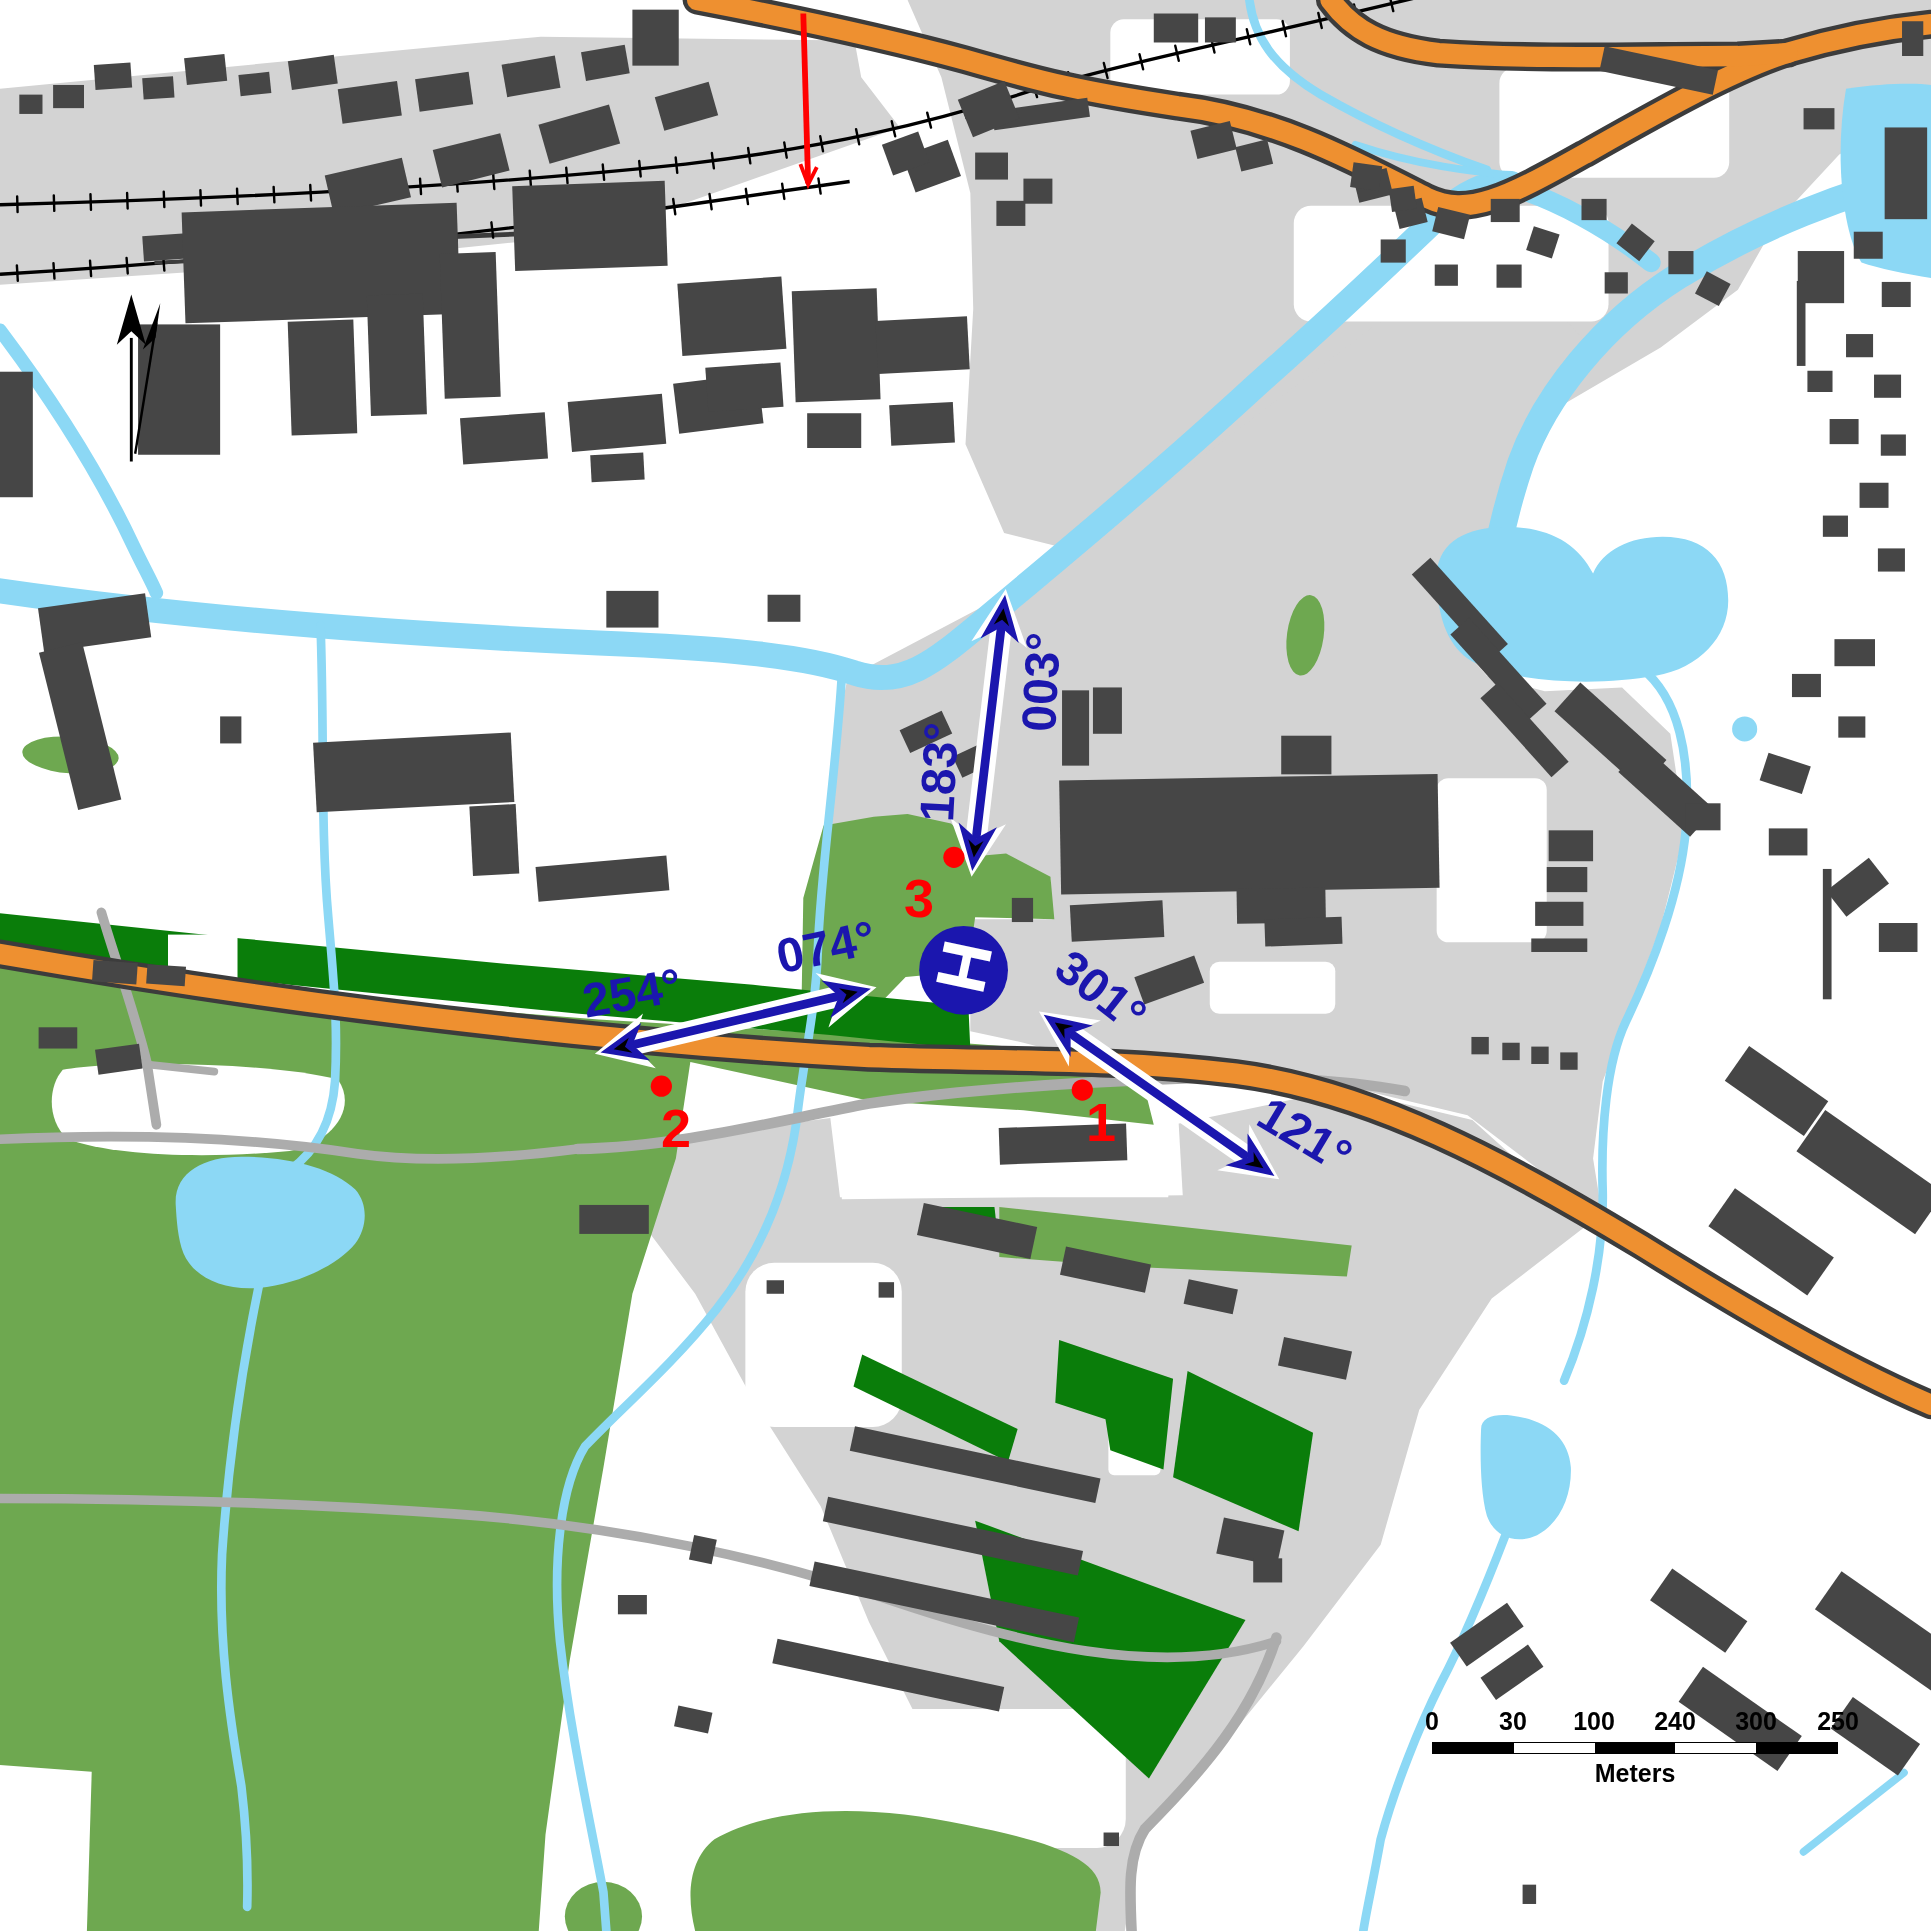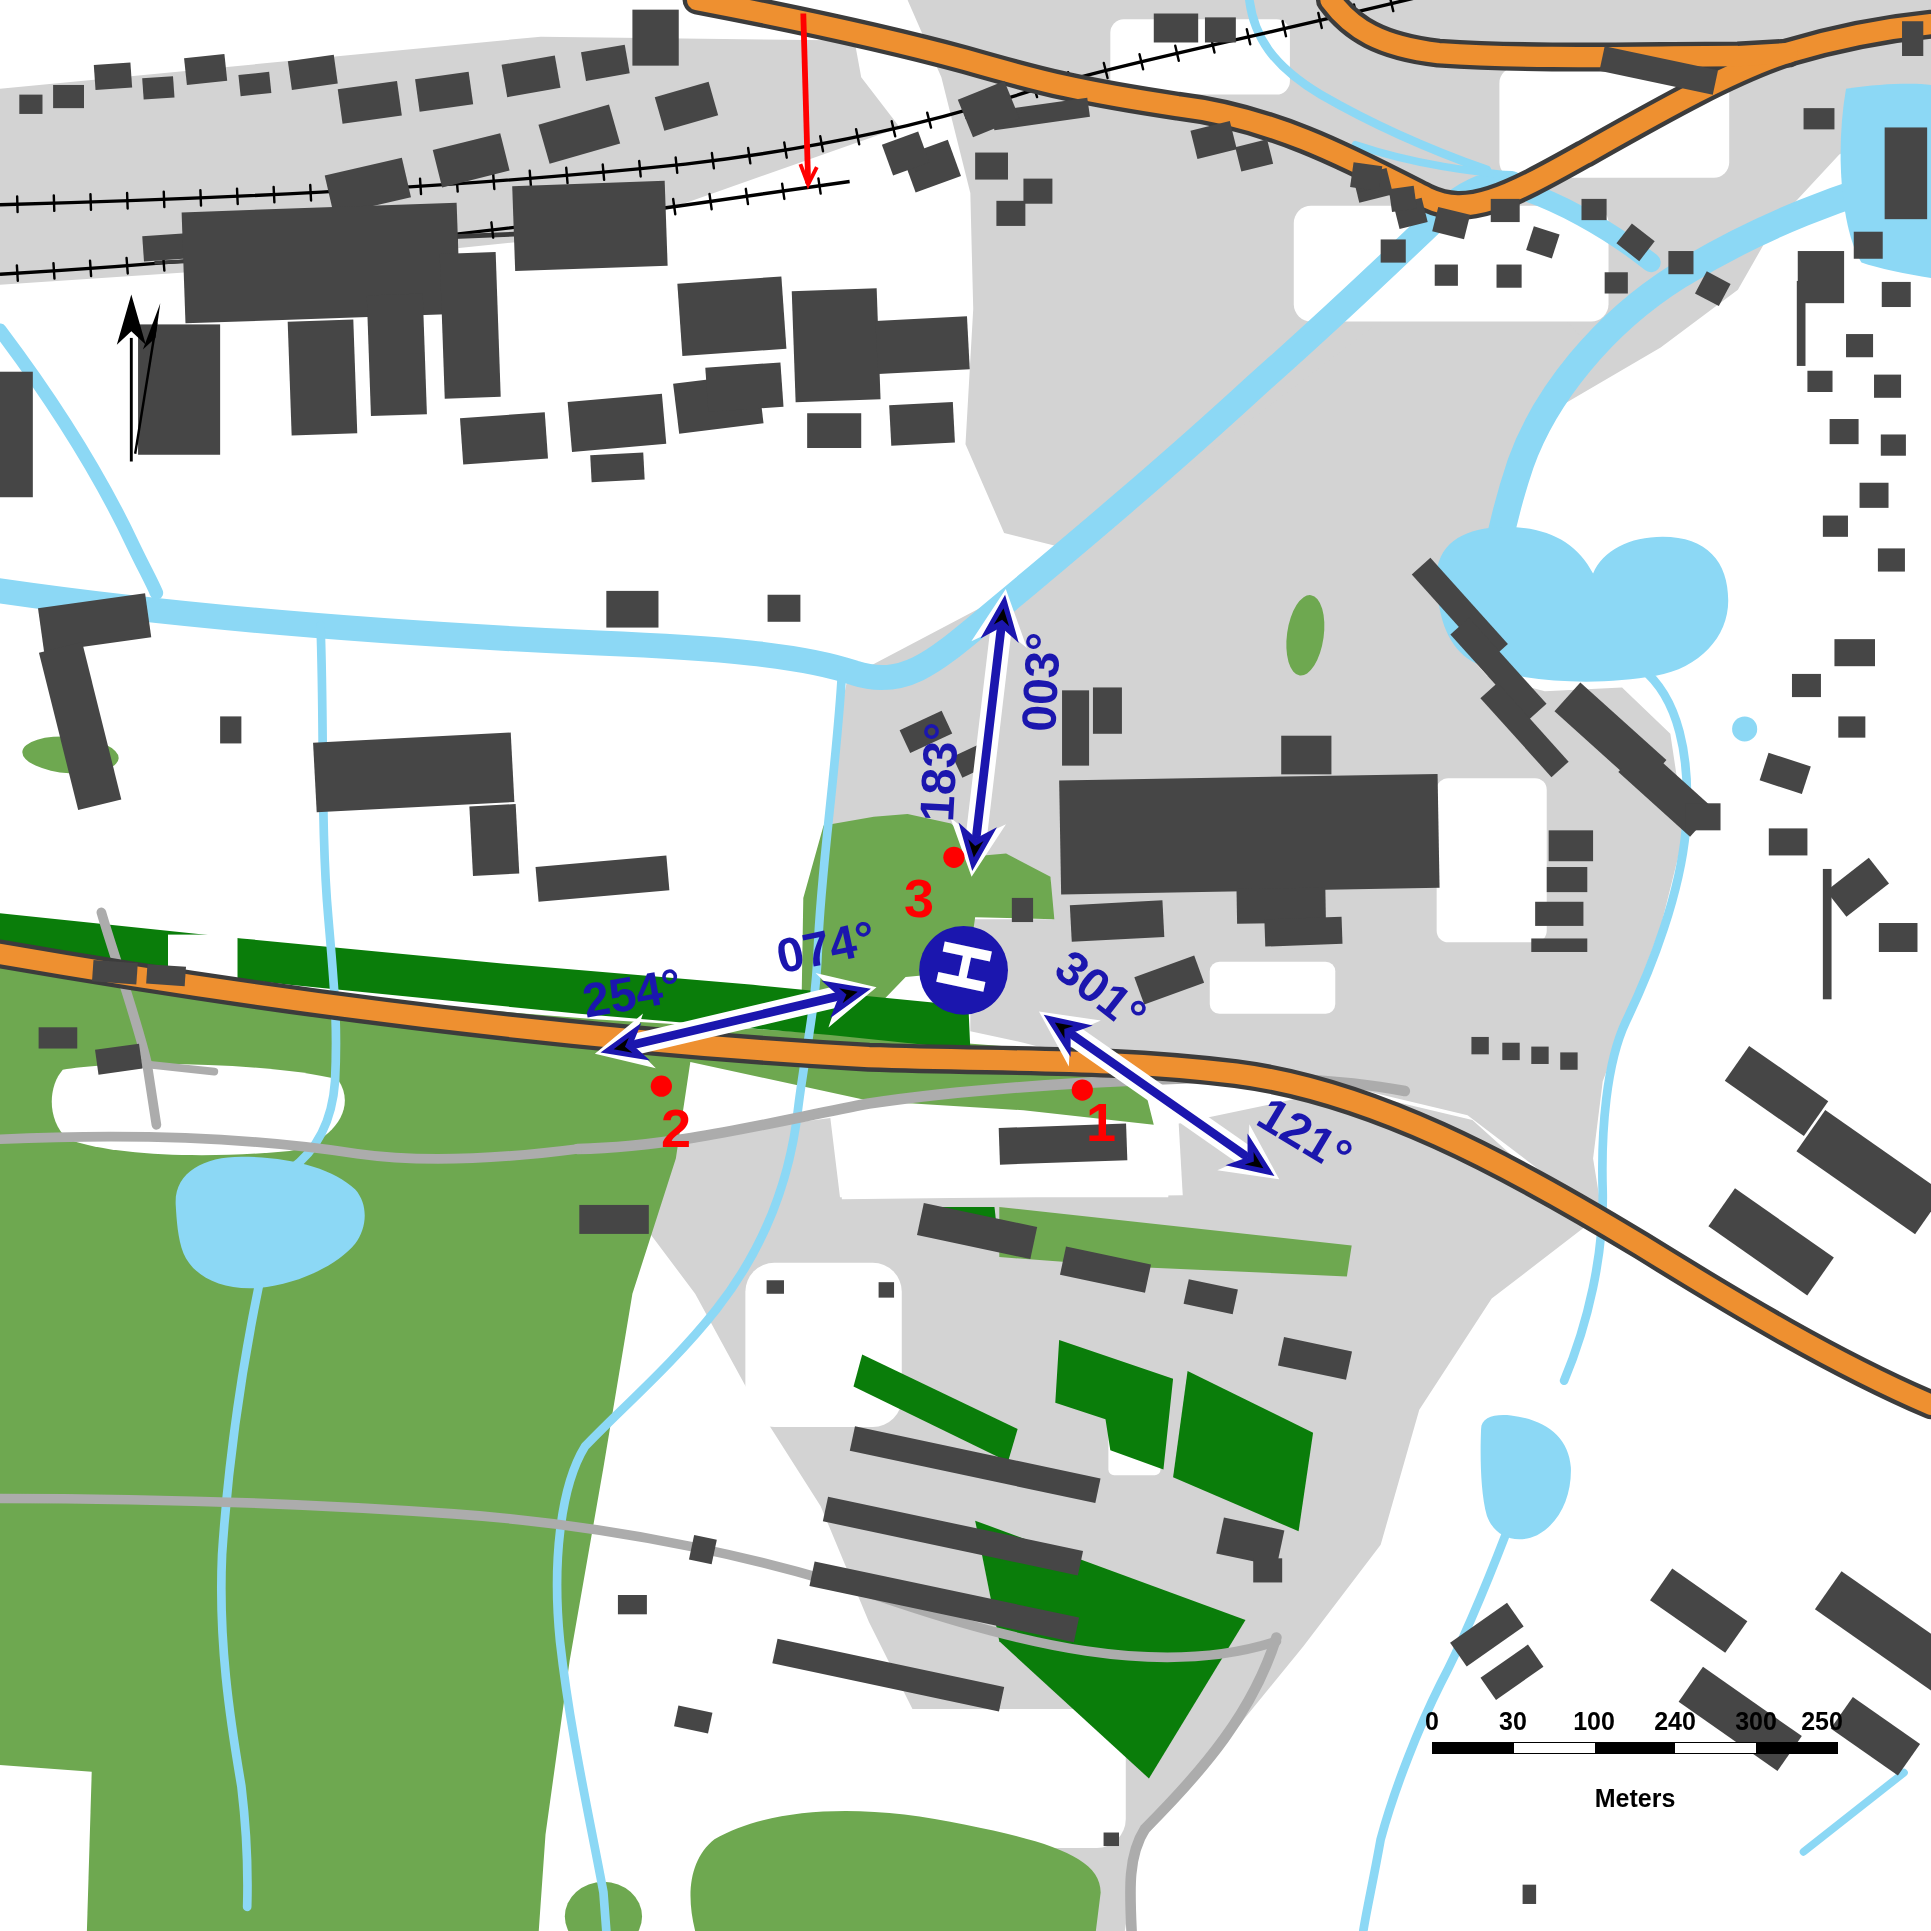--- a/index.html
+++ b/index.html
@@ -13,21 +13,21 @@
         transform:translate(-50%,-50%);}
   .helipad-letter{position:absolute;color:#ffffff;font-weight:bold;font-size:70px;
         transform:translate(-50%,-54%) rotate(102deg);}
   #scalebar{position:absolute;left:1432px;top:1707px;width:406px;height:87px;}
   .sb-tick{position:absolute;top:0;transform:translateX(-50%);font-size:25px;font-weight:bold;color:#000;}
   #sb-bar{position:absolute;left:0;top:35px;width:406px;height:11.6px;border:1.9px solid #000;
         display:flex;box-sizing:border-box;}
   .sb-seg{flex:1 1 0;}
   .sb-seg.b{background:#000;} .sb-seg.w{background:#fff;}
   #sb-unit{position:absolute;left:50%;top:52px;transform:translateX(-50%);
-        font-size:25px;font-weight:bold;color:#000;margin-top:25px;}
+        font-size:25px;font-weight:bold;color:#000;}
 </style>
 </head>
 <body>
 
 <div id="stage">
 
 <svg id="map-svg" viewBox="0 0 2000 2000">
 
   <g fill="#D3D3D3" stroke="none">
     <path d="M0,92 L560,38 L885,42 L892,80 L932,132 L620,242 L300,275 L0,295 Z"></path>
@@ -416,21 +416,21 @@
   <span class="point-label" style="left:919px;top:898px">3</span>
 
   <span class="helipad-letter" style="left:964px;top:970px">H</span>
 
   <div id="scalebar">
     <span class="sb-tick" style="left:0px">0</span>
     <span class="sb-tick" style="left:81px">30</span>
     <span class="sb-tick" style="left:162px">100</span>
     <span class="sb-tick" style="left:243px">240</span>
     <span class="sb-tick" style="left:324px">300</span>
-    <span class="sb-tick" style="left:390px">250</span>
+    <span class="sb-tick" style="left:406px">250</span>
     <div id="sb-bar">
       <div class="sb-seg b"></div>
           <div class="sb-seg w"></div>
           <div class="sb-seg b"></div>
           <div class="sb-seg w"></div>
           <div class="sb-seg b"></div>
     </div>
     <span id="sb-unit">Meters</span>
   </div>
 </div>

